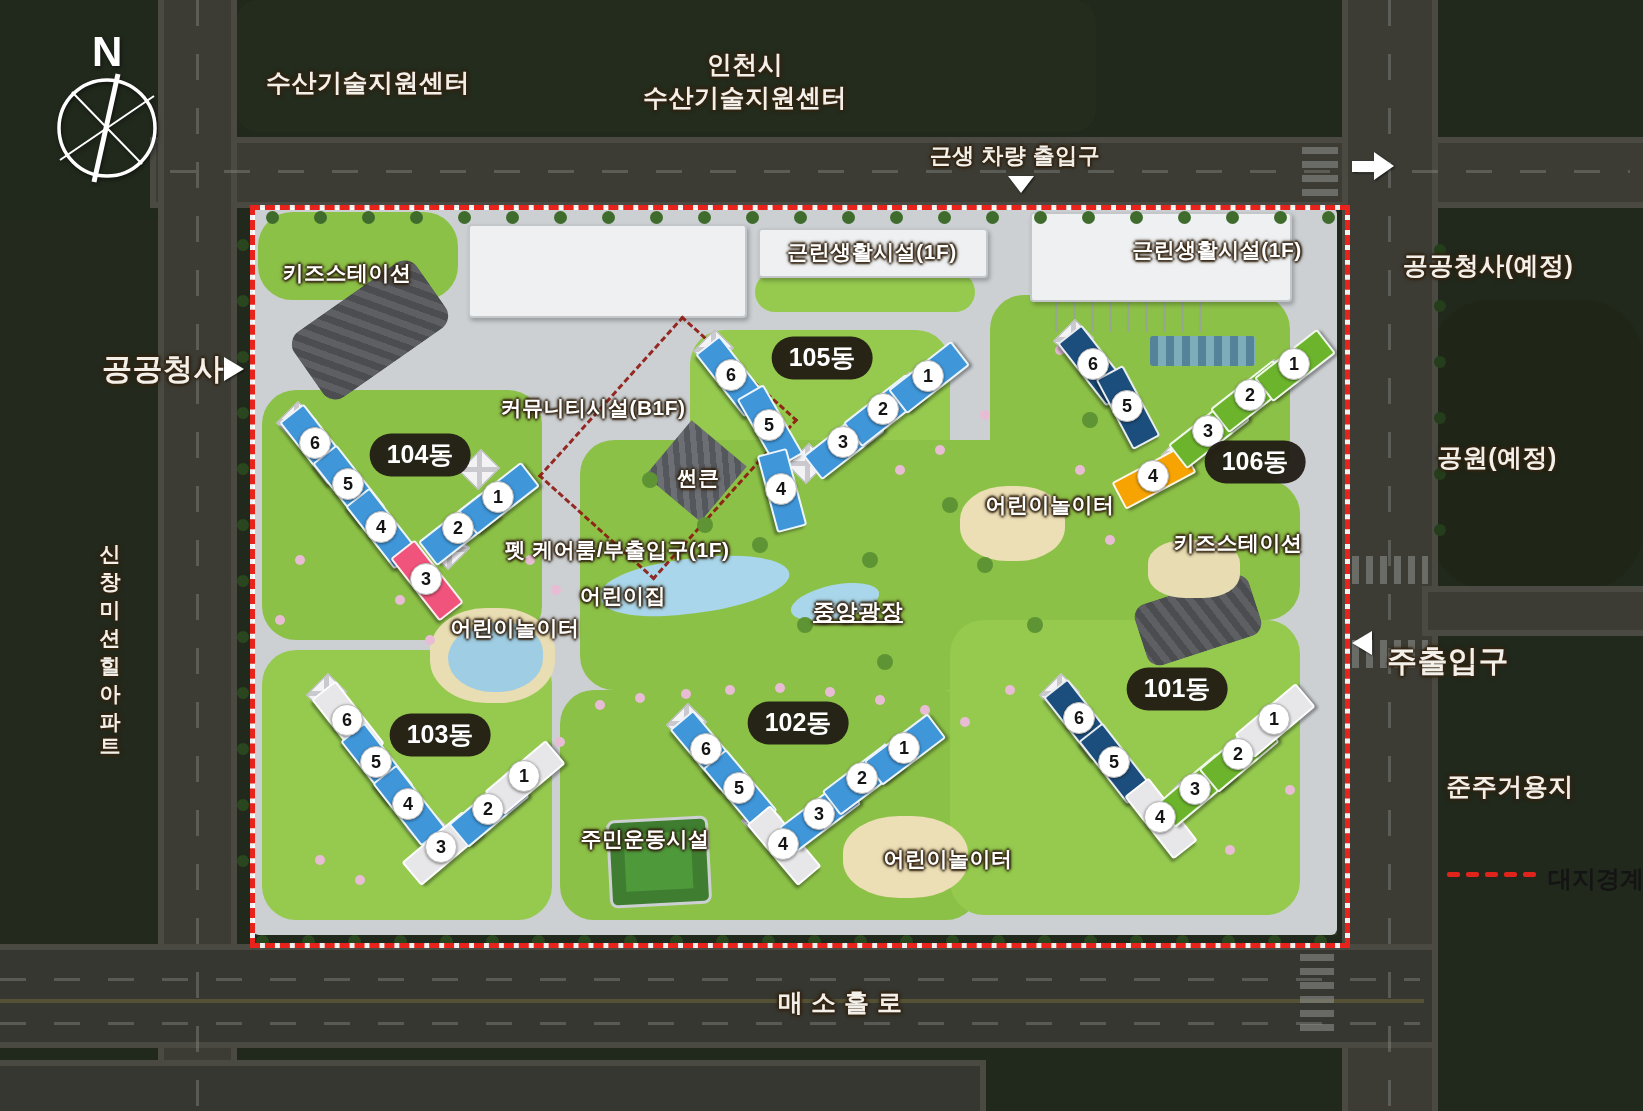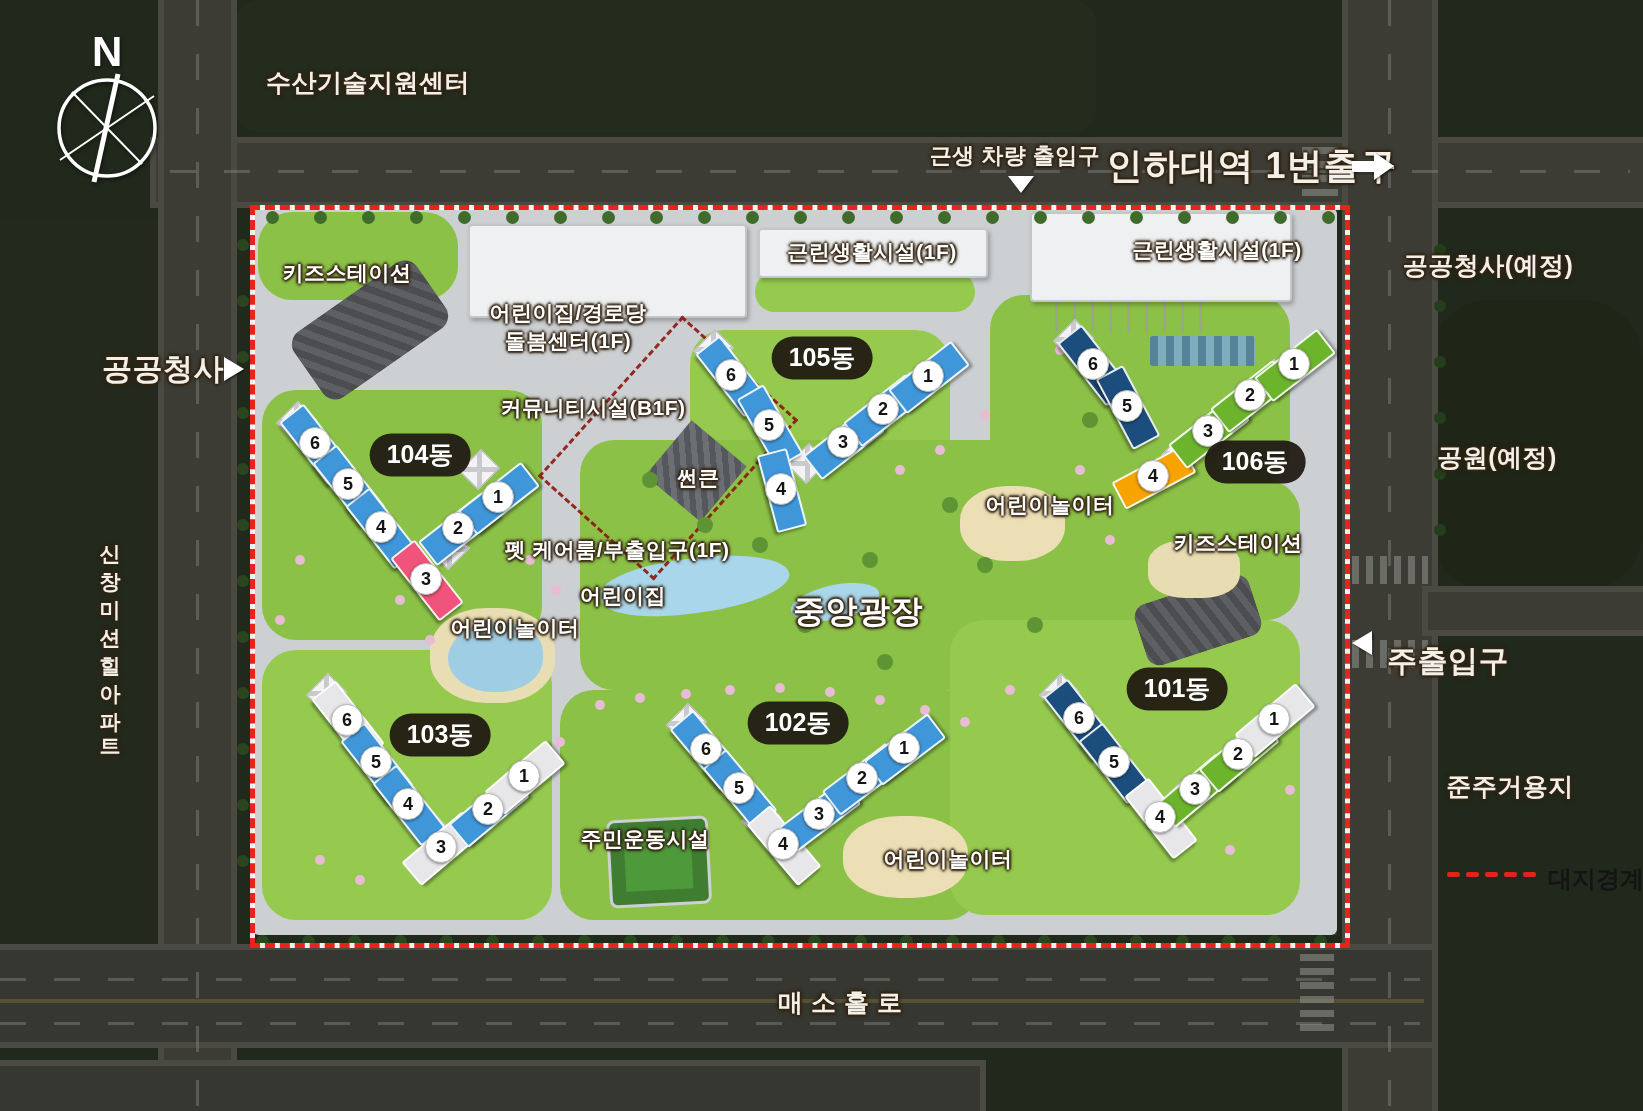--- a/index.html
+++ b/index.html
@@ -351,50 +351,49 @@
 
   <svg class="compass" width="130" height="165" viewBox="0 0 130 165">
     <text x="48" y="38" font-size="42" font-weight="bold" fill="#fff" font-family="Liberation Sans, sans-serif">N</text>
     <circle cx="63" cy="100" r="48" fill="none" stroke="#fff" stroke-width="3.5"></circle>
     <line x1="16" y1="132" x2="110" y2="68" stroke="#fff" stroke-width="2"></line>
     <line x1="28" y1="64" x2="98" y2="136" stroke="#fff" stroke-width="2"></line>
     <line x1="74" y1="46" x2="50" y2="154" stroke="#fff" stroke-width="5"></line>
   </svg>
 
   <div class="flabel outlabel" style="left:368px;top:82px;">수산기술지원센터</div>
+  <div class="flabel outlabel" style="left:745px;top:80px;line-height:1.3;">
+    <span>인천시</span><br>
+    <span>수산기술지원센터</span>
+  </div>
   <div class="flabel outlabel" style="left:1488px;top:265px;">공공청사(예정)</div>
   <div class="flabel outlabel" style="left:1497px;top:457px;">공원(예정)</div>
   <div class="flabel outlabel vert" style="left:110px;top:640px;font-size:21px;">신창미션힐아파트</div>
   <div class="flabel outlabel" style="left:1510px;top:786px;">준주거용지</div>
   <div class="flabel outlabel" style="left:844px;top:1002px;letter-spacing:8px;">매소홀로</div>
 
   <div class="flabel outlabel" style="left:1015px;top:156px;font-size:22px;">근생 차량 출입구</div>
   <div class="tri tri-down" style="left:1008px;top:176px;"></div>
-  <div class="flabel outlabel biglabel" style="left:1252px;top:166px;">인하대역 1번출구</div>
   <div class="arrow-e" style="left:1352px;top:152px;">
     <span class="bar"></span>
       <span class="head"></span>
   </div>
   <div class="flabel outlabel midlabel" style="left:163px;top:369px;">공공청사</div>
   <div class="tri tri-right" style="left:224px;top:357px;"></div>
   <div class="tri tri-left" style="left:1352px;top:631px;"></div>
   <div class="flabel outlabel midlabel" style="left:1448px;top:661px;">주출입구</div>
 
   <div class="flabel" style="left:347px;top:273px;">키즈스테이션</div>
-  <div class="flabel" style="left:568px;top:327px;line-height:1.35;">
-    <span>어린이집/경로당</span><br>
-    <span>돌봄센터(1F)</span>
-  </div>
   <div class="flabel" style="left:593px;top:408px;">커뮤니티시설(B1F)</div>
   <div class="flabel" style="left:698px;top:478px;">썬큰</div>
   <div class="flabel" style="left:872px;top:252px;">근린생활시설(1F)</div>
   <div class="flabel" style="left:1217px;top:250px;">근린생활시설(1F)</div>
   <div class="flabel" style="left:617px;top:550px;">펫 케어룸/부출입구(1F)</div>
   <div class="flabel" style="left:623px;top:596px;">어린이집</div>
-  <div class="flabel" style="left:858px;top:612px;font-size:32px;">중앙광장</div>
+  <div class="flabel" style="left:858px;top:612px;font-size:22px;text-decoration:underline;">중앙광장</div>
   <div class="flabel" style="left:515px;top:628px;">어린이놀이터</div>
   <div class="flabel" style="left:1050px;top:505px;">어린이놀이터</div>
   <div class="flabel" style="left:948px;top:859px;">어린이놀이터</div>
   <div class="flabel" style="left:1238px;top:543px;">키즈스테이션</div>
   <div class="flabel" style="left:645px;top:839px;">주민운동시설</div>
 
   <div class="legend-dashes" style="left:1447px;top:872px;">
     <i></i>
       <i></i>
       <i></i>

